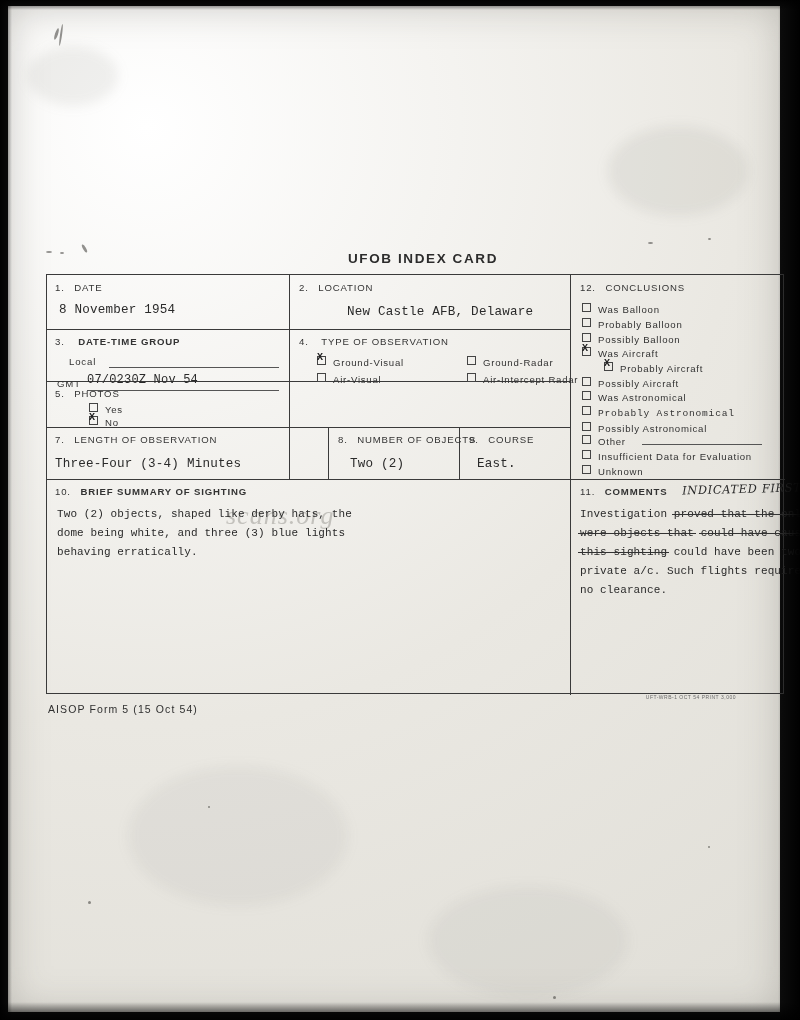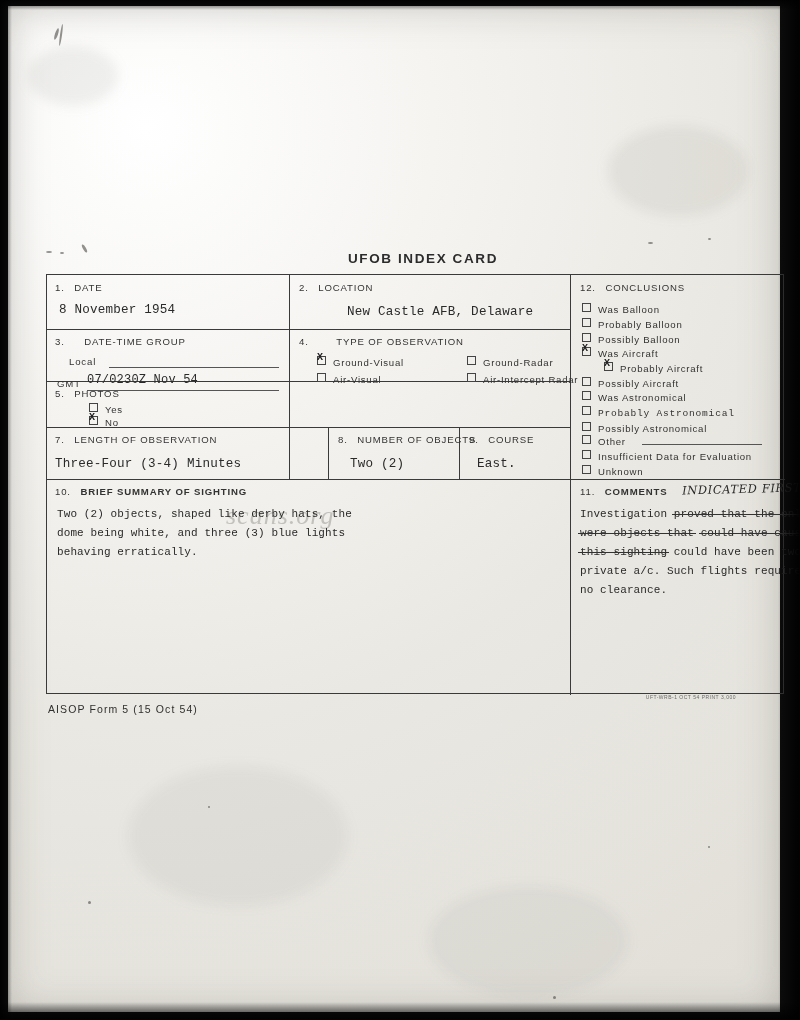--- a/index.html
+++ b/index.html
@@ -304,33 +304,33 @@
         <div style="position:absolute; left:12px; top:160px;">
           <div class="chk"><span class="box"></span><span>Other</span><span class="ruleline" style="left:60px; top:9px; width:120px;"></span></div>
           <div class="chk" style="margin-top:3px;"><span class="box"></span><span>Insufficient Data for Evaluation</span></div>
           <div class="chk" style="margin-top:3px;"><span class="box"></span><span>Unknown</span></div>
         </div>
       </div>
 
       <div class="cell" style="left:0; top:54px; width:242px; height:98px;">
         <div class="lbl" style="position:absolute; left:8px; top:7px;">
           <span>3.</span>
-          <span style="margin-left:16px;">DATE-TIME GROUP</span>
+          <span style="margin-left:10px;font-weight:bold;">DATE-TIME GROUP</span>
         </div>
         <div class="lbl" style="position:absolute; left:22px; top:27px;">Local</div>
         <div class="ruleline" style="left:62px; top:38px; width:170px;"></div>
         <div class="lbl" style="position:absolute; left:10px; top:49px;">GMT</div>
         <div class="type" style="position:absolute; left:40px; top:44px; font-size:12px;">07/0230Z Nov 54</div>
         <div class="ruleline" style="left:40px; top:61px; width:192px;"></div>
       </div>
 
       <div class="cell" style="left:242px; top:54px; width:281px; height:52px;">
         <div class="lbl" style="position:absolute; left:10px; top:7px;">
           <span>4.</span>
-          <span style="margin-left:24px;">TYPE OF OBSERVATION</span>
+          <span style="margin-left:9px;">TYPE OF OBSERVATION</span>
         </div>
         <div class="chk" style="position:absolute; left:28px; top:27px;"><span class="box x"></span><span>Ground-Visual</span></div>
         <div class="chk" style="position:absolute; left:178px; top:27px;"><span class="box"></span><span>Ground-Radar</span></div>
         <div class="chk" style="position:absolute; left:28px; top:44px;"><span class="box"></span><span>Air-Visual</span></div>
         <div class="chk" style="position:absolute; left:178px; top:44px;"><span class="box"></span><span>Air-Intercept Radar</span></div>
       </div>
 
       <div class="cell" style="left:0; top:106px; width:242px; height:46px;">
         <div class="lbl" style="position:absolute; left:8px; top:7px;">
           <span>5.</span>

